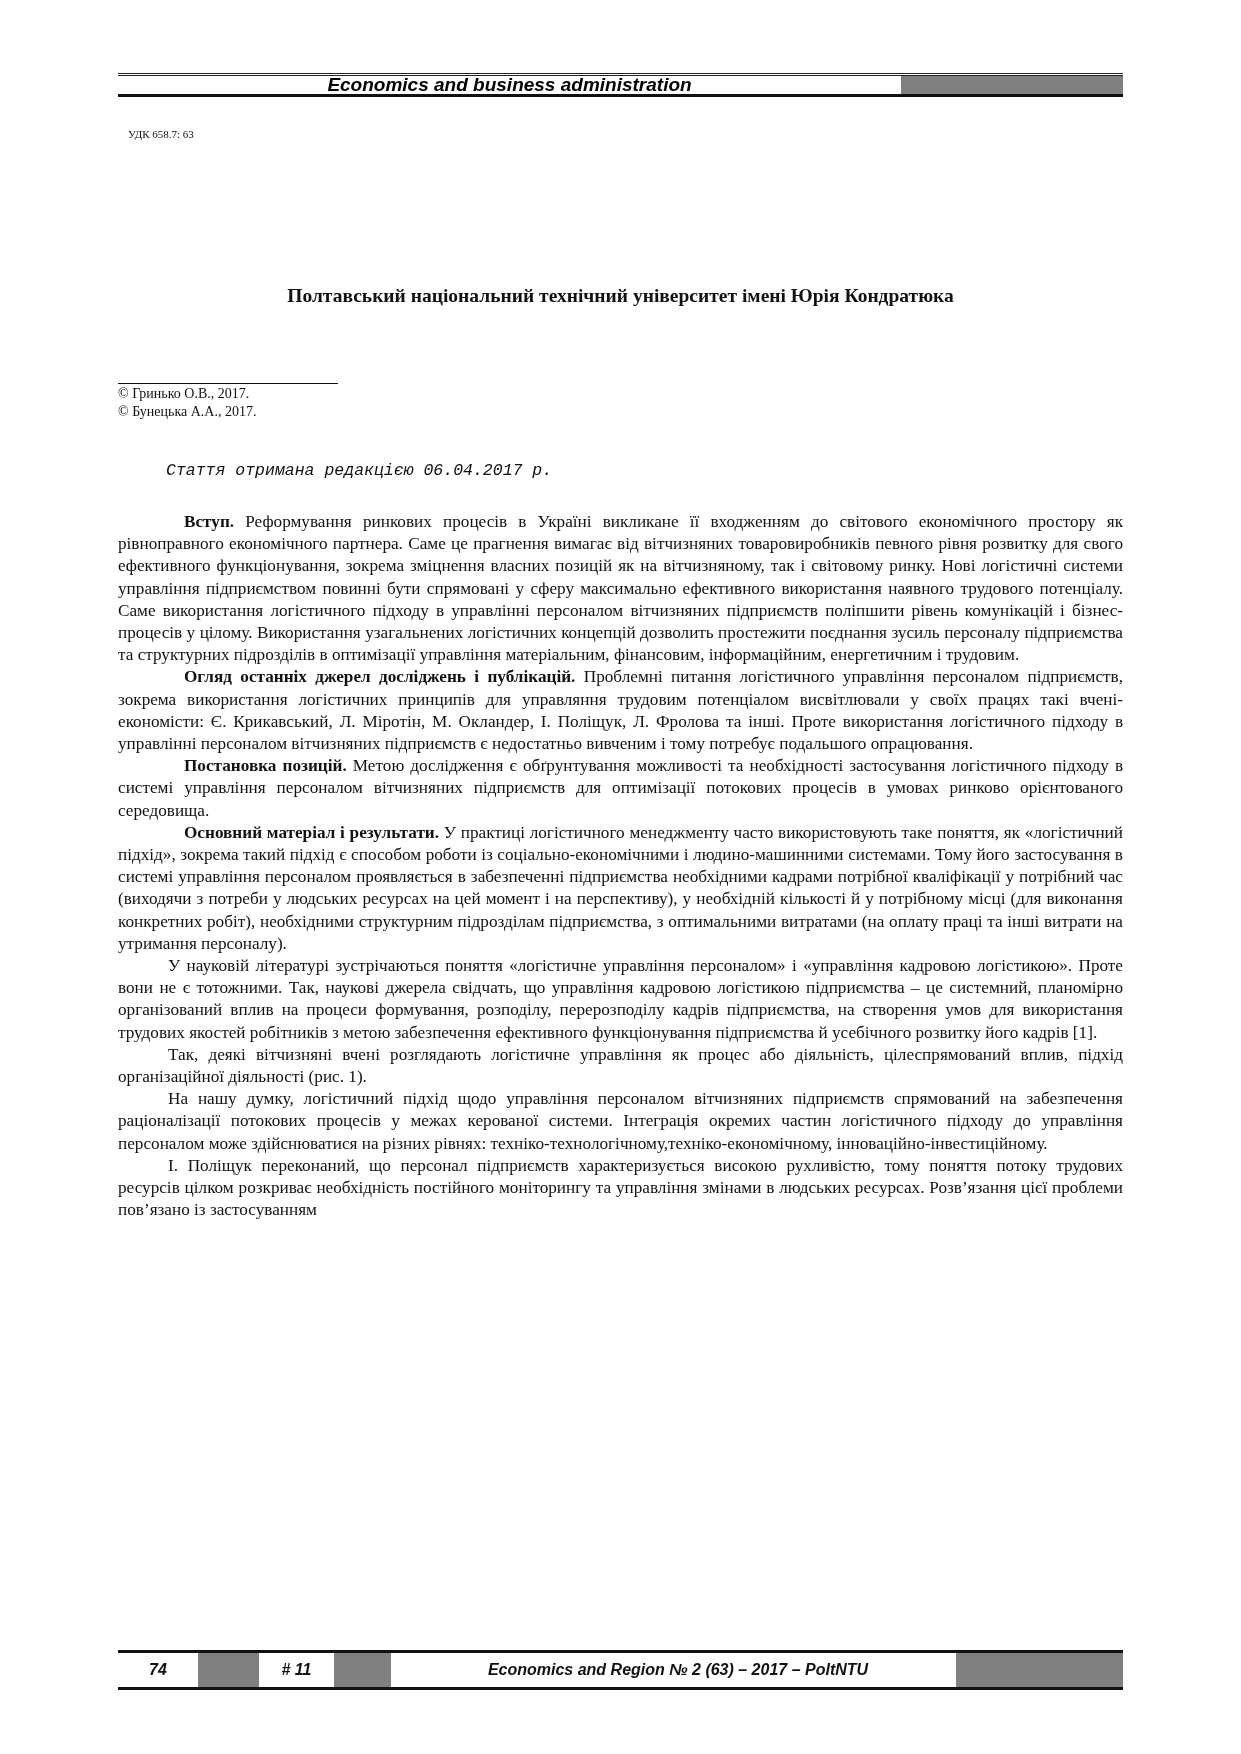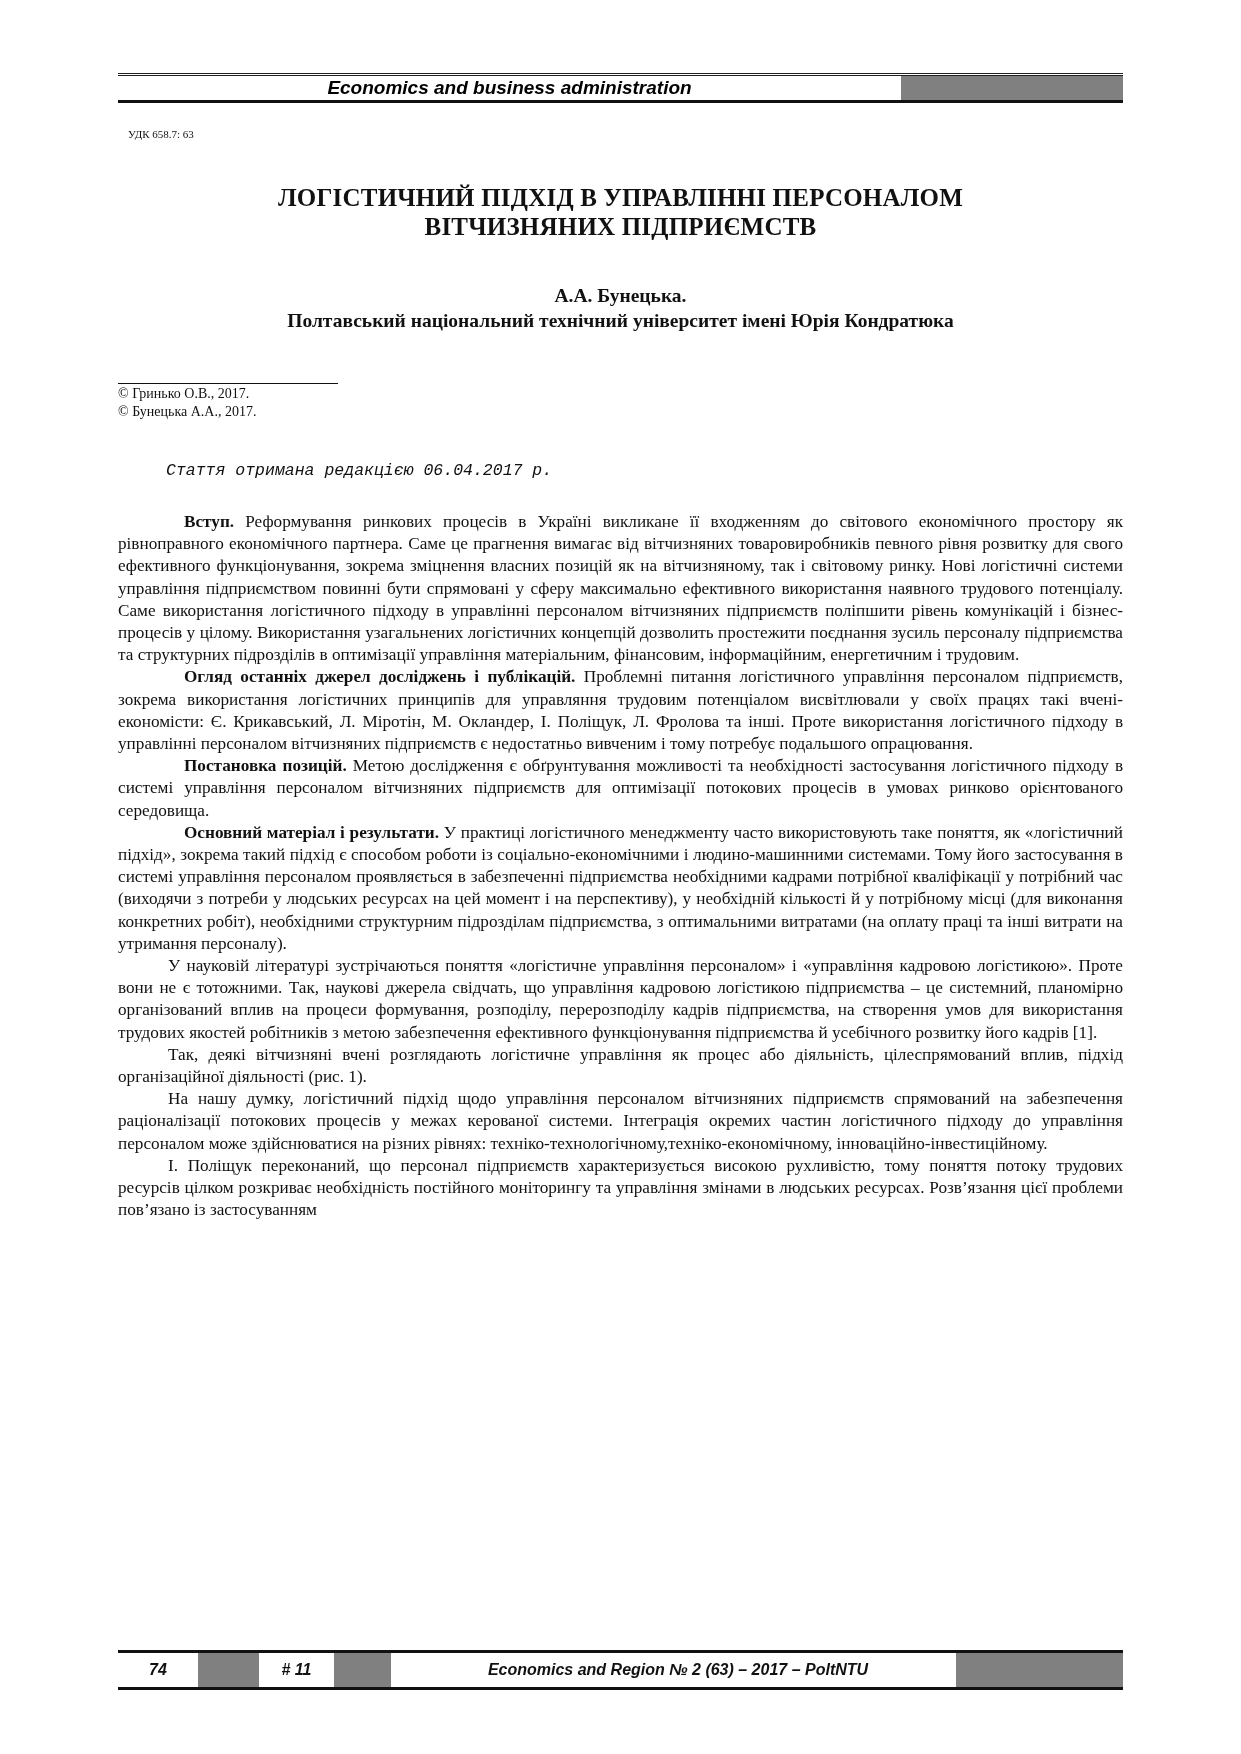--- a/index.html
+++ b/index.html
@@ -1,20 +1,20 @@
 <!DOCTYPE html>
 <html><head>
   <meta charset="utf-8">
   <style>
     html, body { margin: 0; padding: 0; background: #ffffff; }
     body { width: 1241px; height: 1754px; position: relative; overflow: hidden; color: #111; }
     .page { position: absolute; left: 0; top: 0; width: 1241px; height: 1754px; background: #fff; }
 
     
-    .header-bar { position: absolute; left: 118px; top: 73px; width: 1005px; height: 30px;
+    .header-bar { position: absolute; left: 118px; top: 73px; width: 1005px; height: 24px;
       border-top: 3px double #222; border-bottom: 3px solid #111; display: flex; box-sizing: border-box; }
     .header-bar .title-cell { flex: 0 0 783px; display: flex; align-items: center; justify-content: center;
       font-family: "Liberation Sans", sans-serif; font-weight: bold; font-style: italic; font-size: 19px; color: #000; }
     .header-bar .gray-cell { flex: 1; background: #808080; }
 
     .udk { position: absolute; left: 128px; top: 128px; font-family: "Liberation Serif", serif; font-size: 11px; }
 
     .title { position: absolute; left: 128px; width: 985px; top: 183px; text-align: center;
       font-family: "Liberation Serif", serif; font-weight: bold; font-size: 25px; line-height: 29px; letter-spacing: 0.2px; }
 
@@ -43,27 +43,22 @@
 
 <div class="page">
 
   <div class="header-bar">
     <div class="title-cell">Economics and business administration</div>
     <div class="gray-cell"></div>
   </div>
 
   <div class="udk">УДК 658.7: 63</div>
 
-  <div class="title">
-    <div>ЛОГІСТИЧНИЙ ПІДХІД В УПРАВЛІННІ ПЕРСОНАЛОМ</div>
-    <div>ВІТЧИЗНЯНИХ ПІДПРИЄМСТВ</div>
-  </div>
 
   <div class="authors">
-    <div>А.А. Бунецька.</div>
     <div>Полтавський національний технічний університет імені Юрія Кондратюка</div>
   </div>
 
   <div class="copyright-rule"></div>
   <div class="copyright">
     <div>© Гринько О.В., 2017.</div>
     <div>© Бунецька А.А., 2017.</div>
   </div>
 
   <div class="received">Стаття отримана редакцією 06.04.2017 р.</div>

